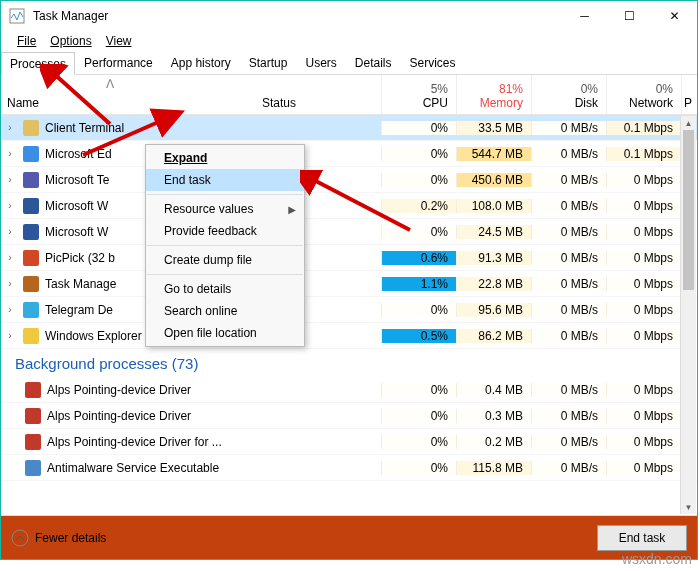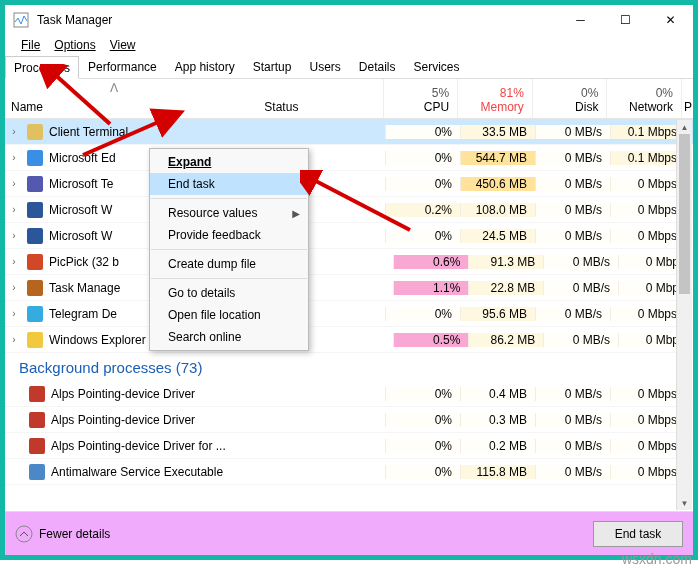--- a/index.html
+++ b/index.html
@@ -1,17 +1,17 @@
 <!DOCTYPE html>
 <html><head>
 <meta charset="utf-8">
 <style>
 * { margin:0; padding:0; box-sizing:border-box; font-family:"Segoe UI",Arial,sans-serif; font-size:12px; }
 body { background:#fff; width:700px; height:571px; position:relative; overflow:hidden; }
-.window { border:5px solid #14b8a6; width:698px; height:560px; position:relative; background:#fff; }
+.window { border:1px solid #14b8a6; width:698px; height:560px; position:relative; background:#fff; }
 .titlebar { height:30px; display:flex; align-items:center; padding-left:8px; }
 .titlebar .icon { width:16px; height:16px; margin-right:8px; }
 .titlebar .title { flex:1; }
 .win-controls { display:flex; }
 .win-btn { width:45px; height:30px; display:flex; align-items:center; justify-content:center; }
 .menubar { height:20px; display:flex; gap:14px; padding-left:16px; align-items:center;text-decoration:underline; }
 .menubar span { color:#000; }
 .tabs { height:24px; display:flex; border-bottom:1px solid #ddd; }
 .tab { padding:4px 8px; border:1px solid transparent; border-bottom:none; }
 .tab.active { border:1px solid #ccc; border-bottom:1px solid #fff; background:#fff; position:relative; top:1px; }
@@ -27,26 +27,26 @@
 .plist { height:396px; overflow:hidden; position:relative; }
 .row { height:26px; display:flex; align-items:center; border-bottom:1px solid #f5f5f5; }
 .row.selected { background:#cce8ff; }
 .cell-name { width:255px; display:flex; align-items:center; padding-left:2px; white-space:nowrap; overflow:hidden; }
 .expand { width:14px; text-align:center; color:#666; font-size:10px; }
 .picon { width:16px; height:16px; margin:0 6px; border-radius:2px; }
 .cell-status { width:125px; }
 .cell { width:75px; text-align:right; padding-right:8px; border-left:1px solid #f2ede0; }
 .shade0 { background:#fffef8; }
 .shade1 { background:#fff8e0; }
-.shade2 { background:#f9a8d4;margin-left:9px; }
+.shade2 { background:#0ea5e9; }
 .shade3 { background:#ffe39a; }
 .group-header { height:28px; display:flex; align-items:center; padding-left:14px; color:#1a5fb4; font-size:15px; }
 .row.bg .cell-name { padding-left:18px; }
 
-.footer { position:absolute; bottom:0; left:0; right:0; height:44px; border-top:1px solid #ddd; display:flex; align-items:center; padding:3px 10px; background:#f0abfc; }
+.footer { position:absolute; bottom:0; left:0; right:0; height:44px; border-top:1px solid #ddd; display:flex; align-items:center; padding:3px 10px; background:#c2410c; }
 .fewer { display:flex; align-items:center; gap:6px; flex:1; }
 .endtask { width:90px; height:26px; border:1px solid #999; background:#e9e9e9; }
 
 .scrollbar { position:absolute; right:1px; top:115px; bottom:45px; width:16px; background:#f0f0f0; border-left:1px solid #ddd; }
 .scroll-thumb { position:absolute; left:2px; right:2px; top:14px; height:160px; background:#c4c4c4; }
 .scroll-arrow { position:absolute; left:0; right:0; height:14px; display:flex; align-items:center; justify-content:center; color:#606060; font-size:8px; }
 
 .ctxmenu { position:absolute; left:144px; top:143px; width:160px; background:#f8f8f8; border:1px solid #bbb; box-shadow:2px 2px 6px rgba(0,0,0,0.25); padding:2px 0; z-index:50; }
 .ctxmenu .item { height:22px; padding:0 24px 0 18px; display:flex; align-items:center; position:relative; }
 .ctxmenu .item.bold { font-weight:600;text-decoration:underline; }
@@ -300,22 +300,22 @@
     <div class="sep"></div>
     <div class="item">
         <span>Resource values</span>
         <span class="sub">▶</span>
       </div>
     <div class="item">Provide feedback</div>
     <div class="sep"></div>
     <div class="item">Create dump file</div>
     <div class="sep"></div>
     <div class="item">Go to details</div>
+    <div class="item">Search online</div>
     <div class="item">Open file location</div>
-    <div class="item">Search online</div>
   </div>
 </div>
 
 <svg class="redarrow" style="left:40px;top:64px" width="80" height="70">
     <defs>
       <marker id="a1" markerWidth="8" markerHeight="8" refX="2" refY="4" orient="auto">
         <path d="M0,0 L0,8 L8,4 z" fill="#d40000"></path>
       </marker>
     </defs>
     <line x1="70" y1="60" x2="12" y2="8" stroke="#d40000" stroke-width="4" marker-end="url(#a1)"></line>

